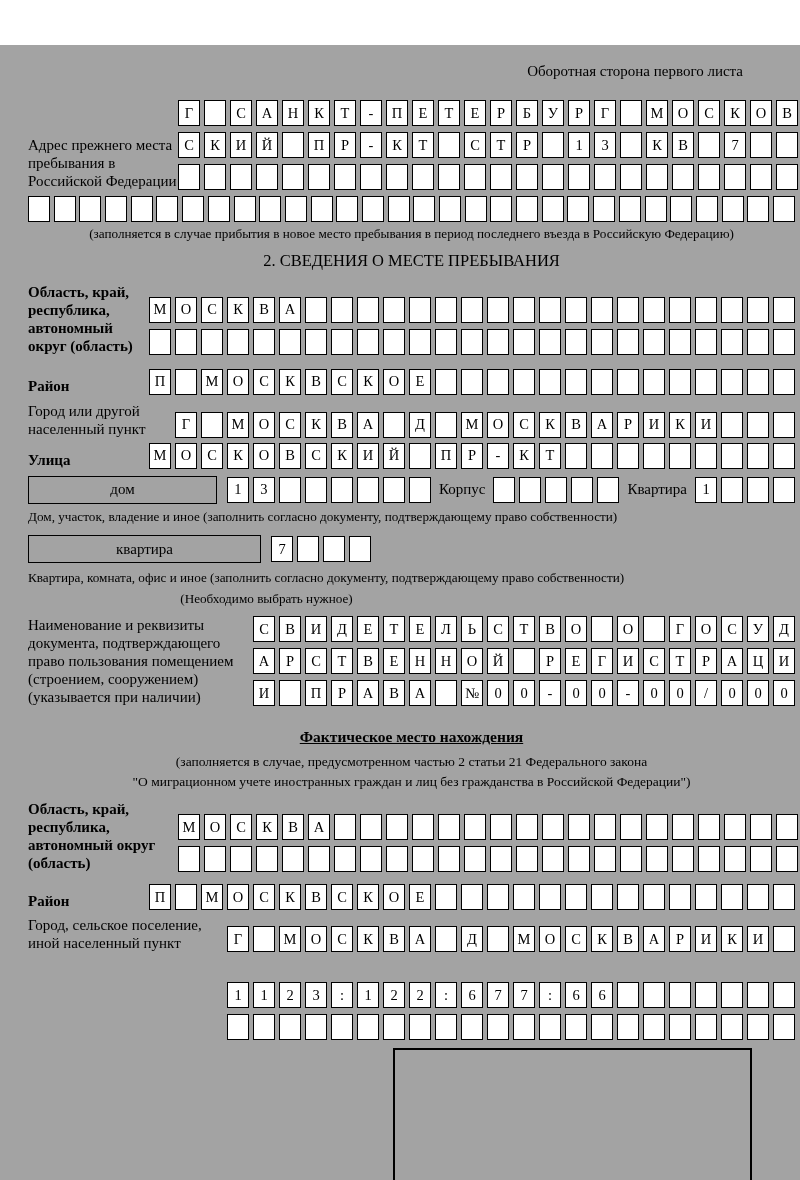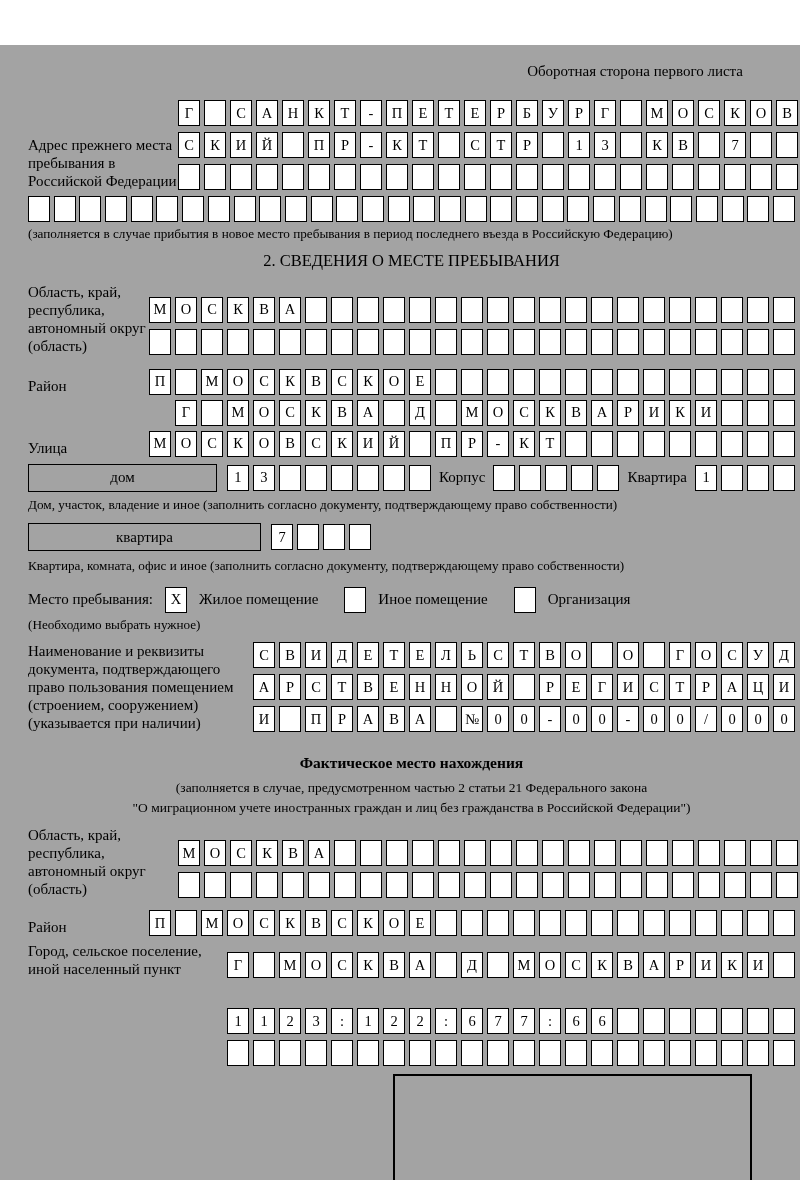--- a/index.html
+++ b/index.html
@@ -4,35 +4,35 @@
 <style>
   * { margin:0; padding:0; box-sizing:border-box; }
   html,body { background:#fff; }
   body { font-family:"Liberation Serif","DejaVu Serif",serif; color:#000; }
   .page { position:relative; width:800px; height:1180px; background:#a3a3a3; padding:18px 5px 0 28px; overflow:hidden;margin-top:45px; }
   .corner { text-align:right; font-size:15px; padding-right:52px; margin-bottom:20px; }
 
   .form-row { display:flex; align-items:flex-end; }
   .row-label { font-size:15px; line-height:1.2; padding-top:2px; }
   .w150 { width:150px; flex:0 0 150px; }
-  .w118 { width:118px; flex:0 0 118px; }
+  .w118 { width:118px; flex:0 0 118px;font-weight:bold; }
   .w144 { width:144px; flex:0 0 144px; }
   .w190 { width:190px; flex:0 0 190px; }
   .w218 { width:218px; flex:0 0 218px; }
   .rows-col { margin-left:auto; display:flex; flex-direction:column; gap:6px; }
   .boxes { display:flex; gap:4px; }
   .boxes.push { margin-left:auto; }
   .cbox { width:22px; height:26px; border:1.5px solid #000; display:flex; align-items:center; justify-content:center;
           font-size:14.5px; line-height:1; flex:0 0 22px; background:#fff; }
   .full-row { display:flex; justify-content:space-between; margin-top:6px; }
   .full-row .cbox { flex:0 0 22px; }
   .caption { font-size:13.2px; line-height:1.25; }
-  .center { text-align:left; }
+  .center { text-align:center; }
   .sec-title { text-align:center; font-weight:normal; font-size:16.5px; margin:8px 0 10px 0; }
-  .sub-title { text-align:center; font-weight:bold; font-size:15.5px; margin:14px 0 6px 0; }
+  .sub-title { text-align:center; font-weight:bold; font-size:15.5px; margin:14px 0 6px 0;text-decoration:underline; }
 
   .bigbox { height:28px; border:1.5px solid #000; display:flex; align-items:center; justify-content:center; font-size:15px; }
   .dom-row { display:flex; align-items:center; margin-top:7px; }
   .inline-label { font-size:15px; padding:0 8px; }
   .kv-row { display:flex; align-items:center; margin-top:10px; }
 
   .mesto-row { display:flex; align-items:center; margin-top:12px; font-size:15px; gap:12px; }
   .opt-gap { margin-left:14px; }
 
   .mt4 { margin-top:4px; } .mt5 { margin-top:5px; } .mt7 { margin-top:7px; } .mt12 { margin-top:12px; } .mt14 { margin-top:14px; }
@@ -252,20 +252,21 @@
         <span class="cbox"></span>
         <span class="cbox"></span>
         <span class="cbox"></span>
         <span class="cbox"></span>
         <span class="cbox"></span>
         <span class="cbox"></span>
       </div>
   </div>
 
   <div class="form-row mt5">
+    <div class="row-label w144">Город или другой населенный пункт</div>
     <div class="boxes push">
         <span class="cbox">Г</span>
         <span class="cbox"></span>
         <span class="cbox">М</span>
         <span class="cbox">О</span>
         <span class="cbox">С</span>
         <span class="cbox">К</span>
         <span class="cbox">В</span>
         <span class="cbox">А</span>
         <span class="cbox"></span>
@@ -352,35 +353,20 @@
     <div class="bigbox" style="width:233px">квартира</div>
     <div class="boxes" style="margin-left:10px">
         <span class="cbox">7</span>
         <span class="cbox"></span>
         <span class="cbox"></span>
         <span class="cbox"></span>
       </div>
   </div>
   <div class="caption mt7">Квартира, комната, офис и иное (заполнить согласно документу, подтверждающему право собственности)</div>
 
-  <div class="mesto-row">
-    <span>Место пребывания:</span>
-    <span class="boxes">
-        <span class="cbox">X</span>
-      </span>
-    <span>Жилое помещение</span>
-    <span class="boxes opt-gap">
-        <span class="cbox"></span>
-      </span>
-    <span>Иное помещение</span>
-    <span class="boxes opt-gap">
-        <span class="cbox"></span>
-      </span>
-    <span>Организация</span>
-  </div>
   <div class="caption center mt4" style="padding-right:290px">(Необходимо выбрать нужное)</div>
 
   <div class="form-row mt7">
     <div class="row-label w218">Наименование и реквизиты документа, подтверждающего право пользования помещением (строением, сооружением) (указывается при наличии)</div>
     <div class="rows-col">
       <div class="boxes">
           <span class="cbox">С</span>
           <span class="cbox">В</span>
           <span class="cbox">И</span>
           <span class="cbox">Д</span>

